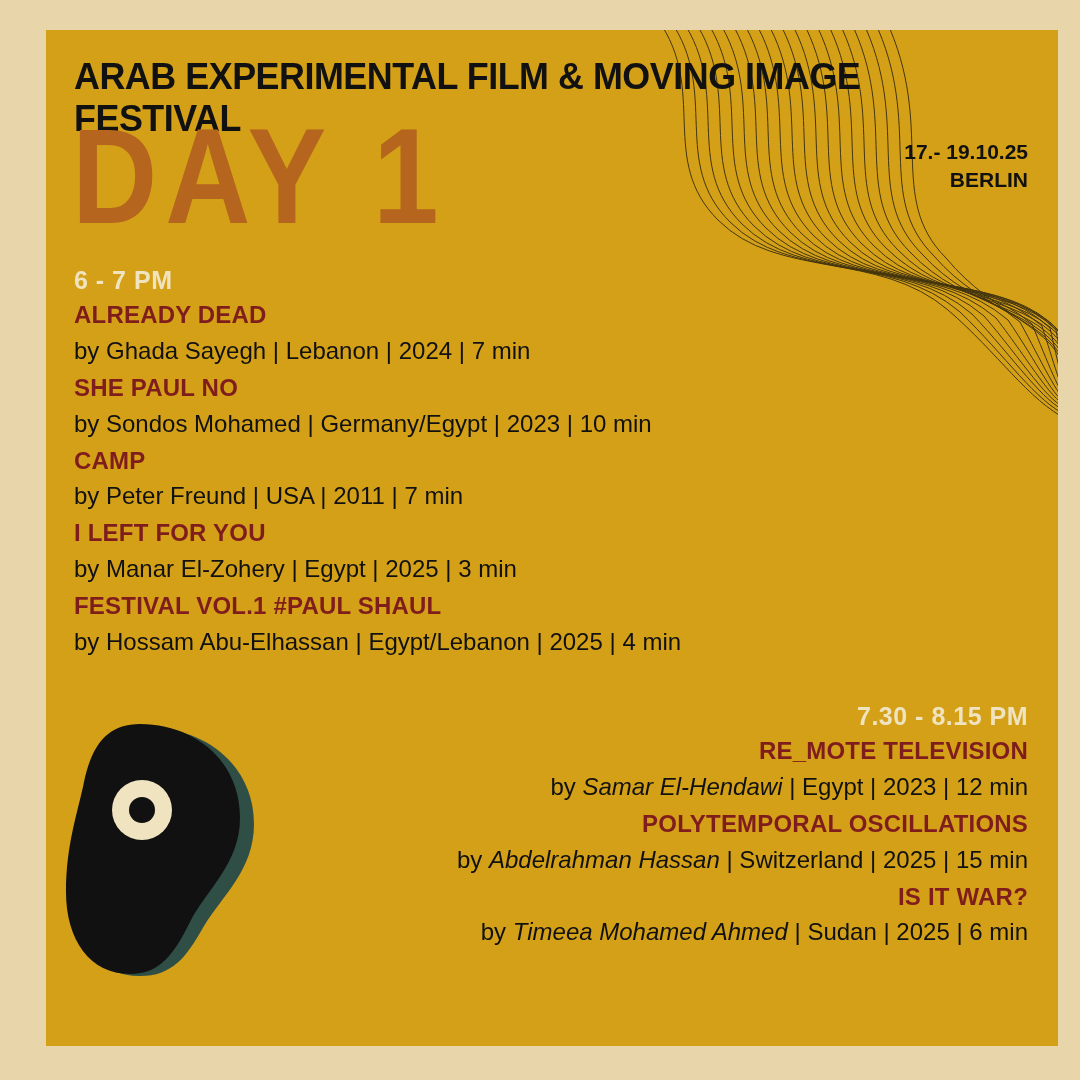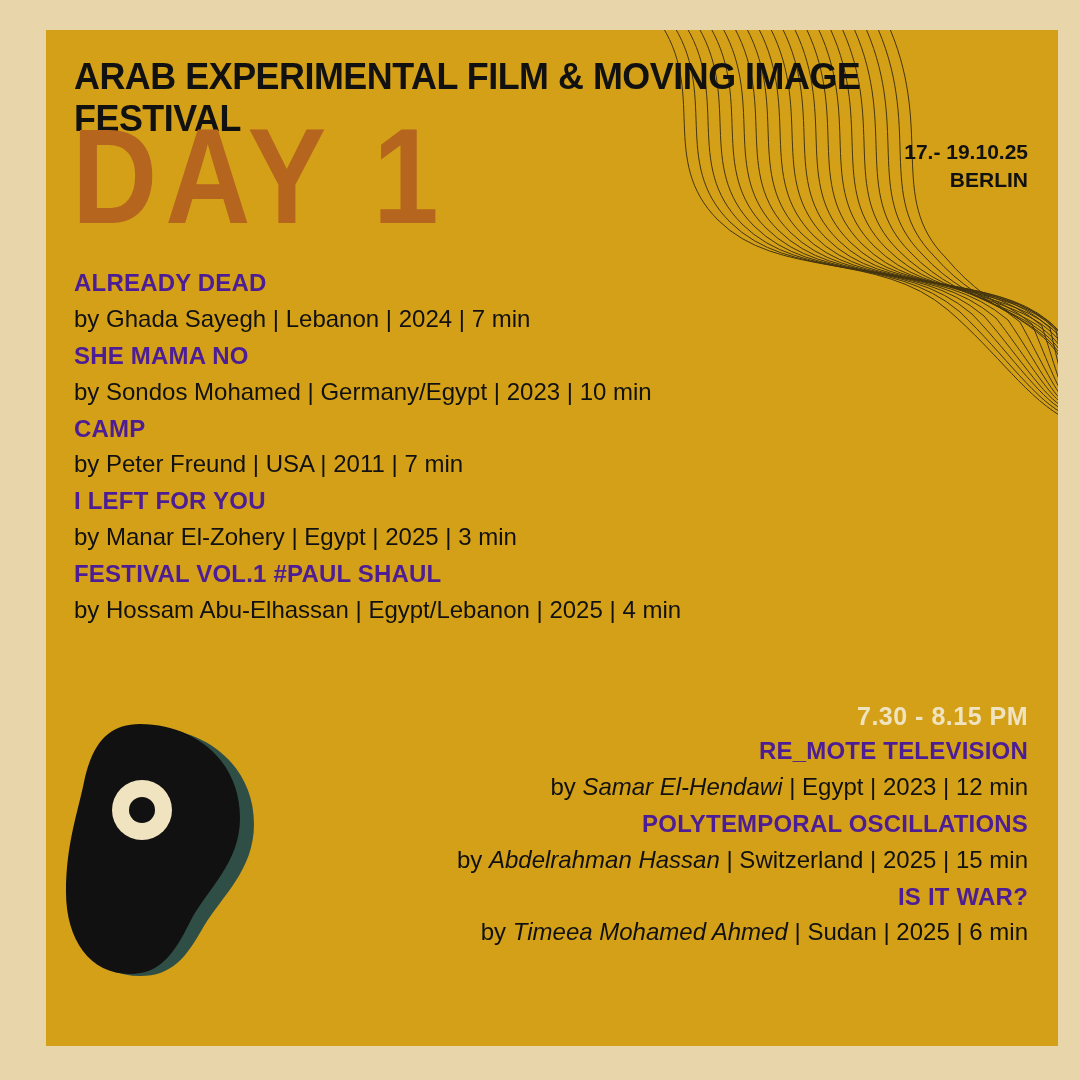--- a/index.html
+++ b/index.html
@@ -87,21 +87,21 @@
   .slot-time {
     font-size: 25px;
     font-weight: bold;
     color: #f0e3c0;
     letter-spacing: 0.5px;
     margin-bottom: 3px;
   }
   .film-title {
     font-size: 24px;
     font-weight: bold;
-    color: #4c1d95;
+    color: #7f1d1d;
     letter-spacing: 0.2px;
     line-height: 1.45;
   }
   .film-credit {
     font-size: 24px;
     color: #111111;
     line-height: 1.5;
     margin-bottom: 2px;
   }
   .film-credit .author {
@@ -151,25 +151,26 @@
 
   <div class="header-title">ARAB EXPERIMENTAL FILM &amp; MOVING IMAGE FESTIVAL</div>
   <div class="day-label">DAY 1</div>
 
   <div class="meta">
     <div>17.- 19.10.25</div>
     <div>BERLIN</div>
   </div>
 
   <div class="block block-left">
+    <div class="slot-time">6 - 7 PM</div>
 
     <div class="film-title">ALREADY DEAD</div>
     <div class="film-credit"><span>by </span><span class="author">Ghada Sayegh</span><span> | Lebanon | 2024 | 7 min</span></div>
 
-    <div class="film-title">SHE MAMA NO</div>
+    <div class="film-title">SHE PAUL NO</div>
     <div class="film-credit"><span>by </span><span class="author">Sondos Mohamed</span><span> | Germany/Egypt | 2023 | 10 min</span></div>
 
     <div class="film-title">CAMP</div>
     <div class="film-credit"><span>by </span><span class="author">Peter Freund</span><span> | USA | 2011 | 7 min</span></div>
 
     <div class="film-title">I LEFT FOR YOU</div>
     <div class="film-credit"><span>by </span><span class="author">Manar El-Zohery</span><span> | Egypt | 2025 | 3 min</span></div>
 
     <div class="film-title">FESTIVAL VOL.1 #PAUL SHAUL</div>
     <div class="film-credit"><span>by </span><span class="author">Hossam Abu-Elhassan</span><span> | Egypt/Lebanon | 2025 | 4 min</span></div>

